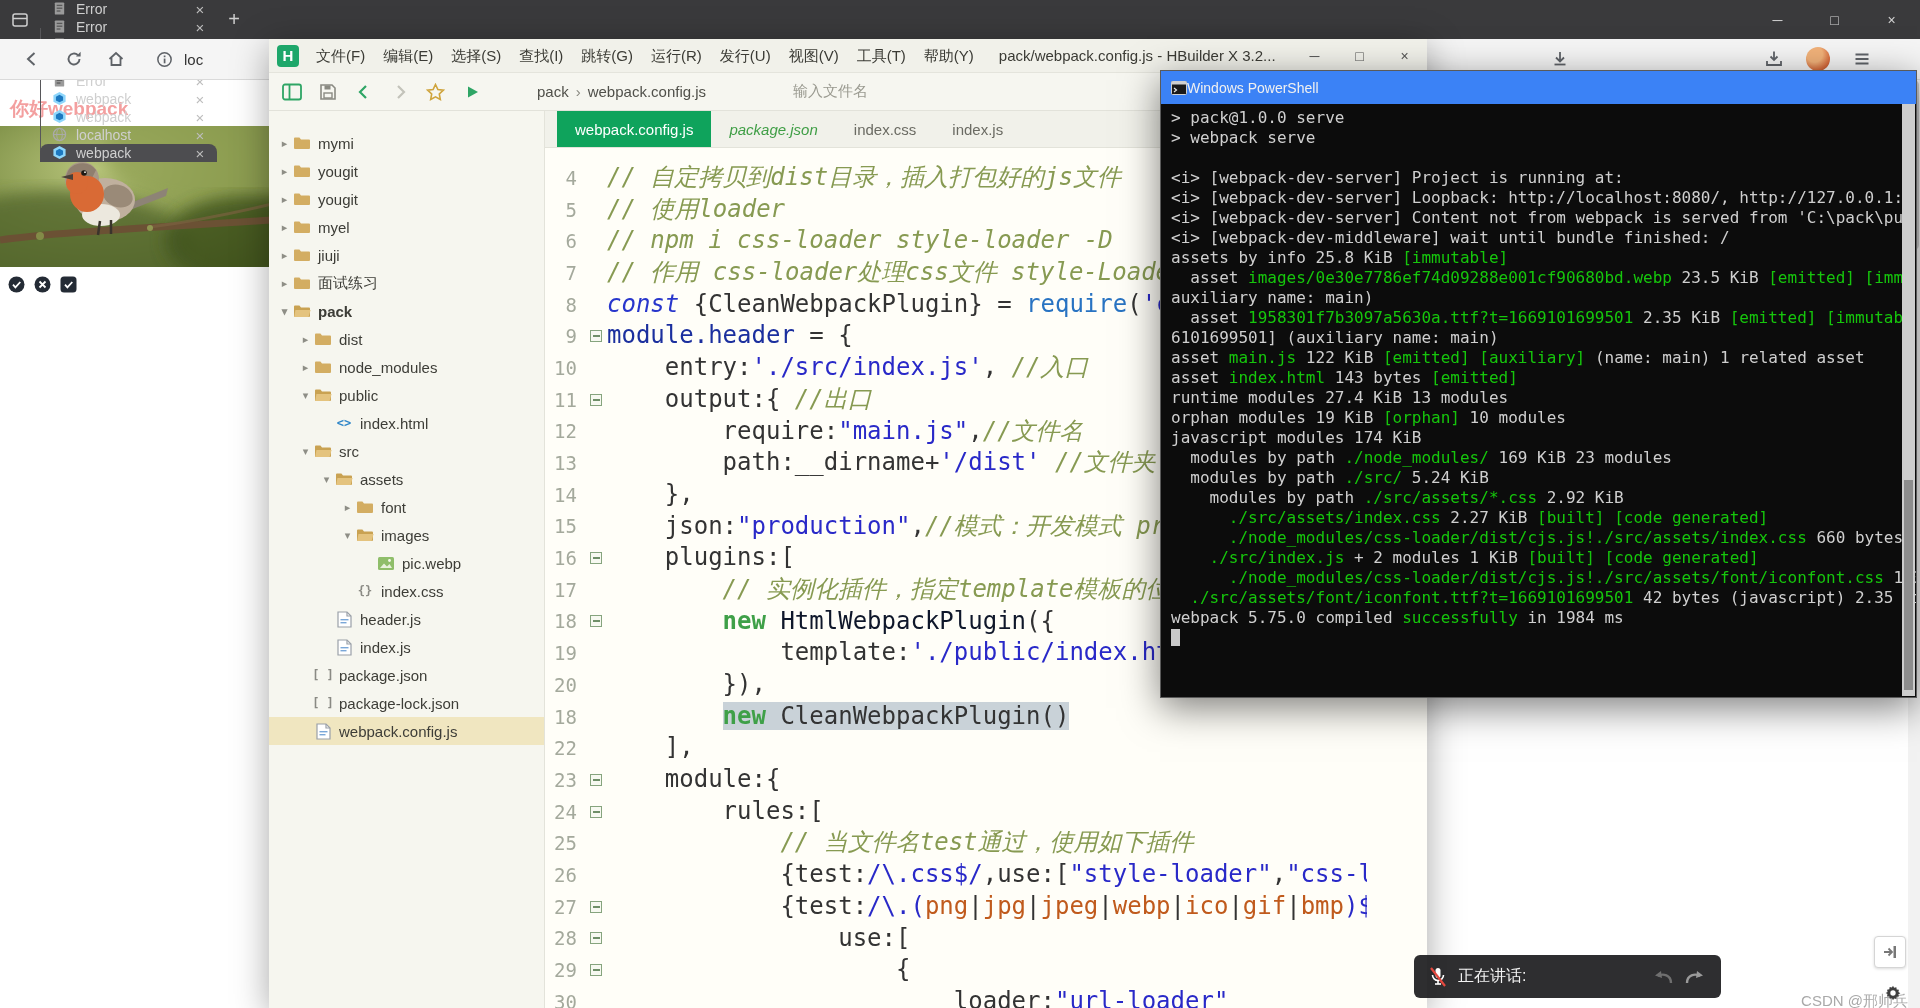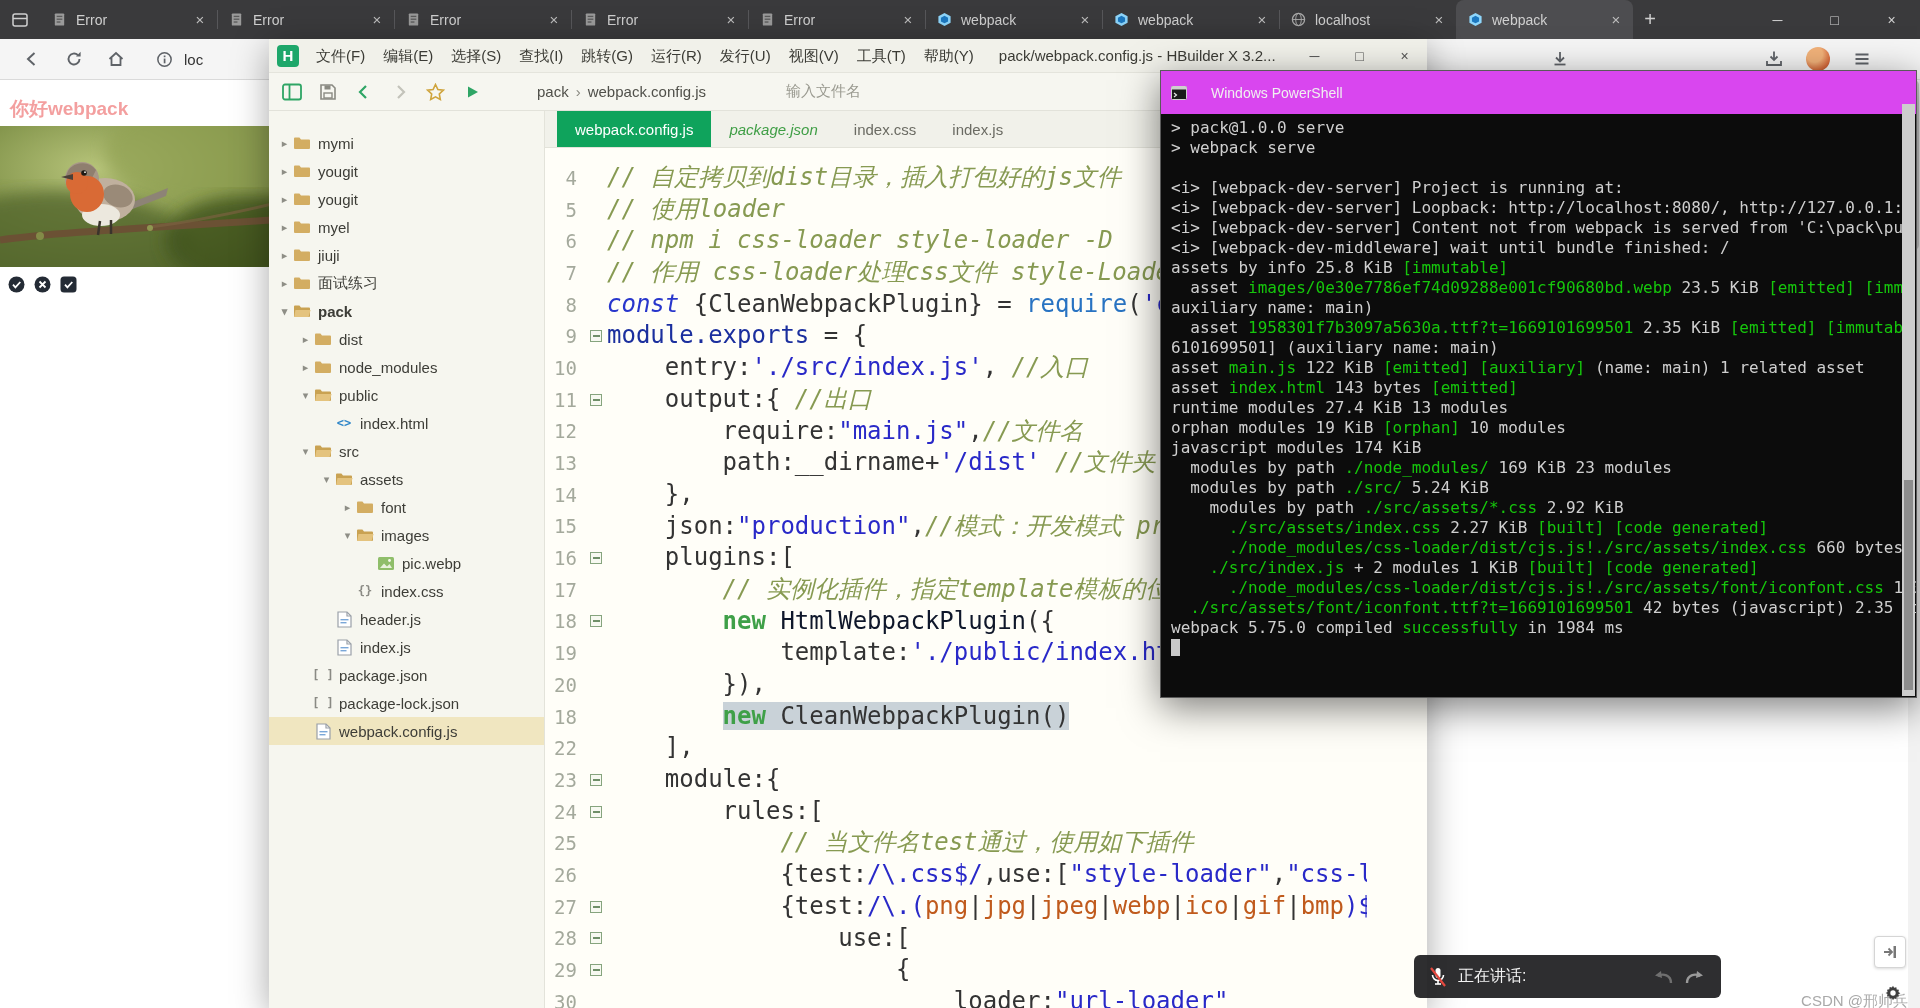--- a/index.html
+++ b/index.html
@@ -2,21 +2,21 @@
 <html><head>
 <meta charset="utf-8">
 <style>
   html,body{margin:0;padding:0;background:#ffffff;}
   #screen{position:relative;width:1920px;height:1008px;overflow:hidden;font-family:"Liberation Sans",sans-serif;background:#ffffff;}
   .ic svg{display:block;}
 
   
   #tabbar{position:absolute;left:0;top:0;width:1920px;height:39px;background:#3a3a3c;display:flex;align-items:center;z-index:1;}
   .tab-overview{width:40px;height:39px;display:flex;align-items:center;justify-content:center;}
-  #tab-strip{display:flex;height:39px;}
+  #tab-strip{display:flex;height:39px;flex-direction:column;}
   .tab{width:177px;height:39px;display:flex;align-items:center;padding:0 8px 0 12px;box-sizing:border-box;color:#cfcfcf;font-size:14px;position:relative;}
   .tab+.tab::before{content:"";position:absolute;left:0;top:10px;height:19px;width:1px;background:#57575a;}
   .tab.active{background:#4d4d50;border-radius:8px 8px 0 0;}
   .tab.active::before{display:none;}
   .tab .fav{width:16px;height:16px;margin-right:8px;flex:none;}
   .tab .t{flex:1;overflow:hidden;white-space:nowrap;}
   .tab .x{width:18px;height:18px;border-radius:50%;display:flex;align-items:center;justify-content:center;color:#bdbdbd;font-size:15px;flex:none;}
   .new-tab{width:34px;height:39px;display:flex;align-items:center;justify-content:center;color:#cfcfcf;font-size:20px;}
   .win-controls{margin-left:auto;display:flex;}
   .wc{width:57px;height:39px;display:flex;align-items:center;justify-content:center;color:#d2d2d2;font-size:14px;}
@@ -45,21 +45,21 @@
   #hbx-menus{display:flex;}
   .menu-item{padding:0 9px;font-size:15px;color:#3b3b35;line-height:33px;white-space:nowrap;}
   .hbx-title{margin-left:16px;font-size:15px;color:#3b3b35;white-space:nowrap;overflow:hidden;}
   .hbx-controls{margin-left:auto;display:flex;flex:none;}
   .hc{width:45px;height:33px;display:flex;align-items:center;justify-content:center;color:#555;font-size:14px;}
 
   .hbx-toolbar{height:37px;background:#f6f6f0;border-bottom:1px solid #e2e2da;display:flex;align-items:center;padding-left:12px;gap:15px;flex:none;}
   .tool-ic{width:21px;height:21px;display:flex;align-items:center;justify-content:center;}
   .crumb{display:flex;align-items:center;gap:7px;font-size:15px;color:#50504a;margin-left:12px;white-space:nowrap;}
   .crumb .sep{color:#8a8a82;}
-  .fsearch{display:flex;align-items:center;color:#9a9a90;font-size:15px;margin-left:44px;white-space:nowrap;}
+  .fsearch{display:flex;align-items:center;gap:7px;color:#9a9a90;font-size:15px;margin-left:44px;white-space:nowrap;}
 
   .hbx-body{flex:1;display:flex;min-height:0;}
   #file-tree{width:276px;flex:none;border-right:1px solid #e3e3da;background:#f6f6ef;padding-top:18px;box-sizing:border-box;overflow:hidden;}
   .trow{height:28px;display:flex;align-items:center;font-size:15px;color:#3d3d37;white-space:nowrap;box-sizing:border-box;}
   .trow.selected{background:#f0e6c0;}
   .trow.root{font-weight:bold;}
   .tch{width:15px;text-align:center;color:#8e8e86;font-size:11px;flex:none;}
   .tico{width:20px;height:17px;margin-right:6px;flex:none;display:flex;align-items:center;justify-content:center;}
   .ic-txt{font-family:"DejaVu Sans Mono",monospace;font-size:12px;font-weight:bold;}
 
@@ -82,21 +82,21 @@
   .c-cls{color:#0f172a;}
   .c-str{color:#2929c8;}
   .c-fn{color:#2873c2;}
   .c-pl{color:#333333;}
   .c-rgx{color:#c05a1c;}
   .c-sel{background:#c9d2d8;}
   .ed-scroll{position:absolute;right:4px;top:60px;width:10px;height:260px;background:#e6e6dd;border-radius:5px;}
 
   
   #ps{position:absolute;left:1160px;top:70px;width:757px;height:628px;background:#0c0c0c;border:1px solid #5a5a5a;box-sizing:border-box;box-shadow:0 10px 36px rgba(0,0,0,.5);display:flex;flex-direction:column;z-index:10;}
-  .ps-titlebar{height:43px;background:#d946ef;display:flex;align-items:center;padding-left:10px;gap:24px;color:#f0f0f0;font-size:14px;flex:none;}
+  .ps-titlebar{height:33px;background:#3b82f6;display:flex;align-items:center;padding-left:10px;gap:0;color:#f0f0f0;font-size:14px;flex:none;}
   #ps-body{flex:1;padding:4px 0 0 10px;overflow:hidden;font-family:"DejaVu Sans Mono",monospace;font-size:16px;position:relative;}
   .t-line{height:20px;white-space:pre;overflow:hidden;}
   .t-d{color:#cfcfcf;}
   .t-g{color:#16c60c;}
   .t-cursor{display:inline-block;width:9px;height:17px;background:#c9c9c9;vertical-align:-3px;}
   .ps-scrollbar{position:absolute;right:1px;top:33px;bottom:1px;width:13px;background:#cdcdcd;}
   .ps-scrollbar .thumb{position:absolute;left:2px;bottom:6px;width:9px;height:210px;background:#8d8d8d;}
 
   
   #speaking{position:absolute;left:1414px;top:955px;width:307px;height:43px;background:rgba(28,28,30,.92);border-radius:6px;display:flex;align-items:center;padding:0 14px;gap:10px;box-sizing:border-box;z-index:20;}
@@ -653,21 +653,21 @@
             <div class="code-line">
               <span class="ln">8</span>
               <span class="fold"></span>
               <span class="code-text"><span class="c-kw">const </span><span class="c-pl">{CleanWebpackPlugin} = </span><span class="c-fn">require</span><span class="c-pl">(</span><span class="c-str">'clean-webpack-plugin'</span></span>
             </div>
             <div class="code-line">
               <span class="ln">9</span>
               <span class="fold">
                 <span class="fold-box"></span>
               </span>
-              <span class="code-text"><span class="c-id">module.exports</span><span class="c-pl"> = {</span></span>
+              <span class="code-text"><span class="c-id">module.header</span><span class="c-pl"> = {</span></span>
             </div>
             <div class="code-line">
               <span class="ln">10</span>
               <span class="fold"></span>
               <span class="code-text"><span class="c-pl">    entry:</span><span class="c-str">'./src/index.js'</span><span class="c-pl">, </span><span class="c-com">//入口</span></span>
             </div>
             <div class="code-line">
               <span class="ln">11</span>
               <span class="fold">
                 <span class="fold-box"></span>

